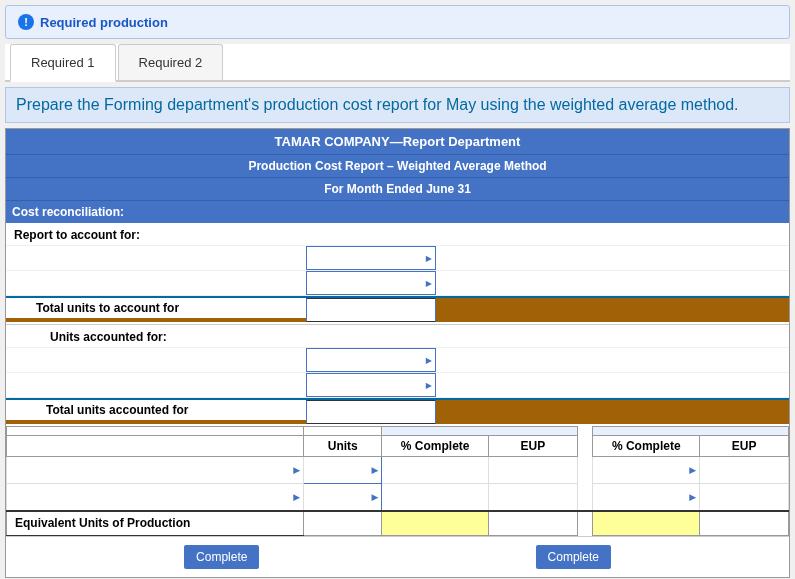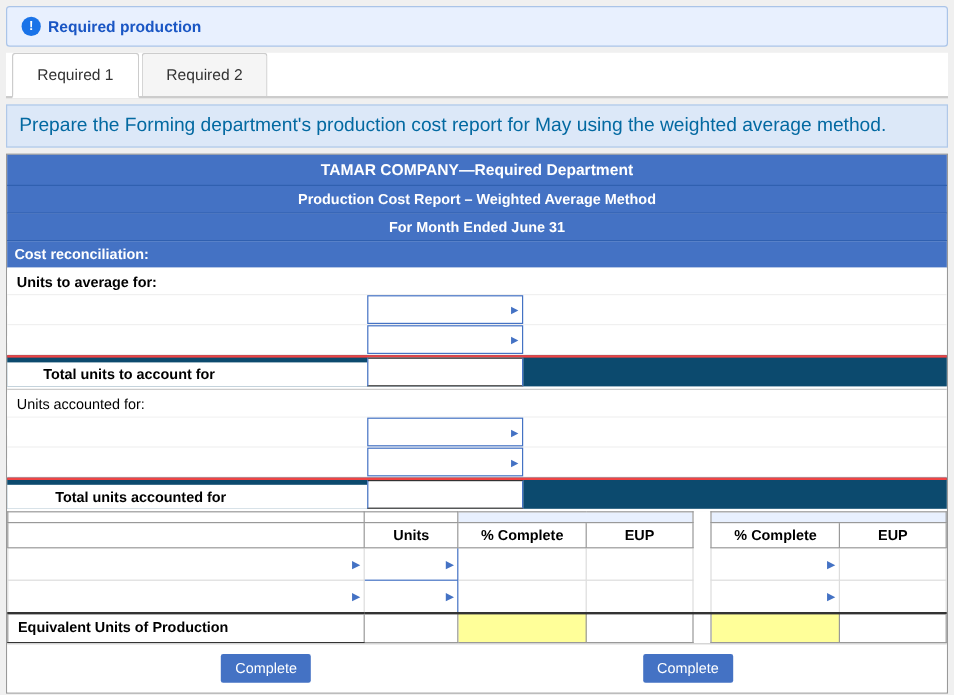--- a/index.html
+++ b/index.html
@@ -154,23 +154,23 @@
     }
     .unit-input-wrap.has-arrow::after {
       content: '▶';
       color: #4472c4;
       font-size: 8px;
       position: absolute;
       right: 3px;
     }
     .total-unit-row {
       display: flex;
-      align-items: flex-end;
-      border-top: 2px solid #ef4444;
-      background: #0c4a6e;
+      align-items: flex-start;
+      border-top: 2px solid #0369a1;
+      background: #a16207;
     }
     .total-label {
       flex: 0 0 300px;
       padding: 3px 8px;
       font-weight: bold;
       font-size: 12px;
       background: white;
     }
     .total-input-wrap {
       flex: 0 0 130px;
@@ -219,31 +219,31 @@
   <div class="tab active">Required 1</div>
   <div class="tab">Required 2</div>
 </div>
 
 <div class="instruction-bar">
   <span>Prepare the Forming department's production cost report for May using the weighted average method.</span>
 </div>
 
 <div class="report-container">
 
-  <div class="report-header-row">TAMAR COMPANY—Required Department</div>
+  <div class="report-header-row">TAMAR COMPANY—Report Department</div>
   <div class="report-header-row sub">Production Cost Report – Weighted Average Method</div>
   <div class="report-header-row sub">For Month Ended June 31</div>
 
   <div class="section-header">
     <span>Cost reconciliation:</span>
   </div>
 
   <div style="background:white; padding: 2px 0;">
     <div class="unit-row">
-      <div class="unit-label" style="font-weight:bold;">Units to average for:</div>
+      <div class="unit-label" style="font-weight:bold;">Report to account for:</div>
       <div style="flex:0 0 130px;"></div>
     </div>
 
     <div class="unit-row">
       <div class="unit-label"></div>
       <div class="unit-input-wrap has-arrow">
         <input type="text" class="input-field" style="">
       </div>
     </div>
 
@@ -257,21 +257,21 @@
     <div class="total-unit-row">
       <div class="total-label" style="padding-left: 30px;">Total units to account for</div>
       <div class="total-input-wrap">
         <input type="text" class="input-field" style="">
       </div>
     </div>
   </div>
 
   <div style="background:white; padding: 2px 0; border-top: 1px solid #ccc;">
     <div class="unit-row">
-      <div class="unit-label" style="font-weight:normal;">Units accounted for:</div>
+      <div class="unit-label" style="font-weight:bold;margin-left:36px;">Units accounted for:</div>
       <div style="flex:0 0 130px;"></div>
     </div>
 
     <div class="unit-row">
       <div class="unit-label"></div>
       <div class="unit-input-wrap has-arrow">
         <input type="text" class="input-field" style="">
       </div>
     </div>
 

